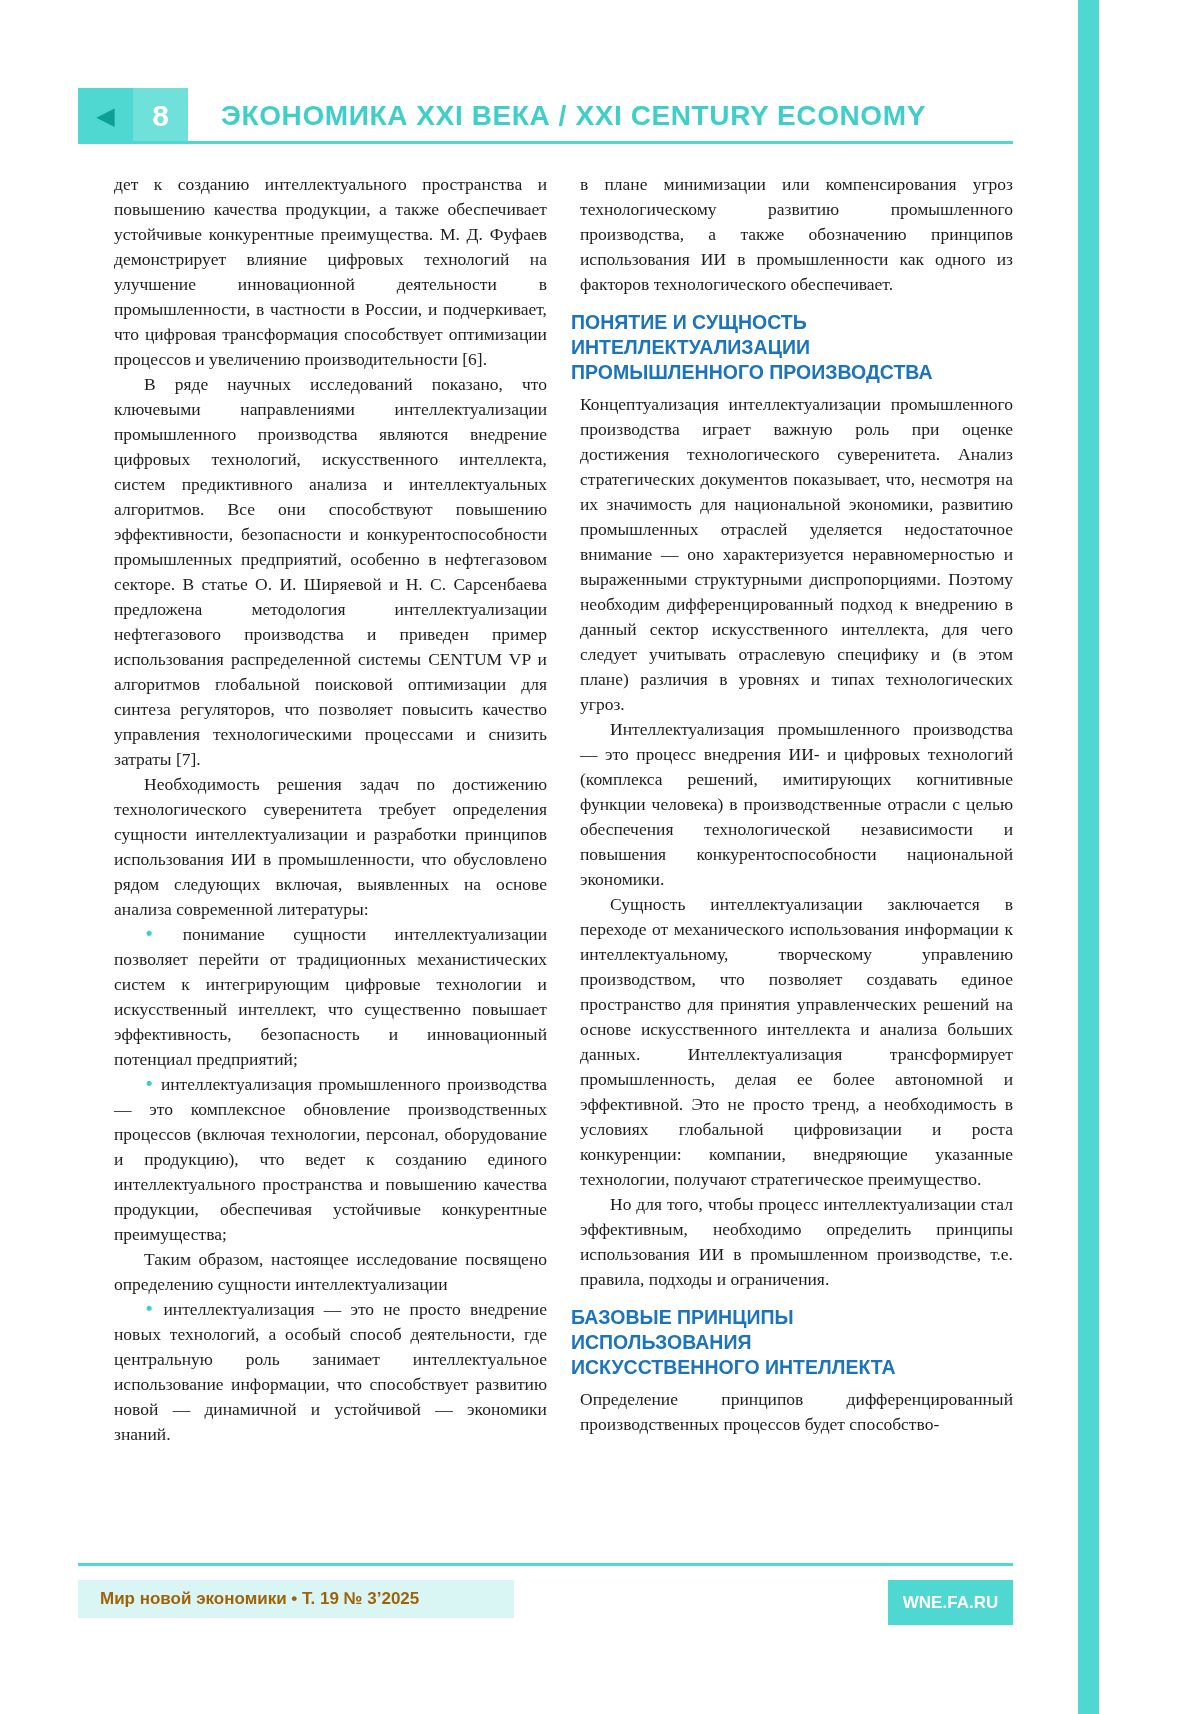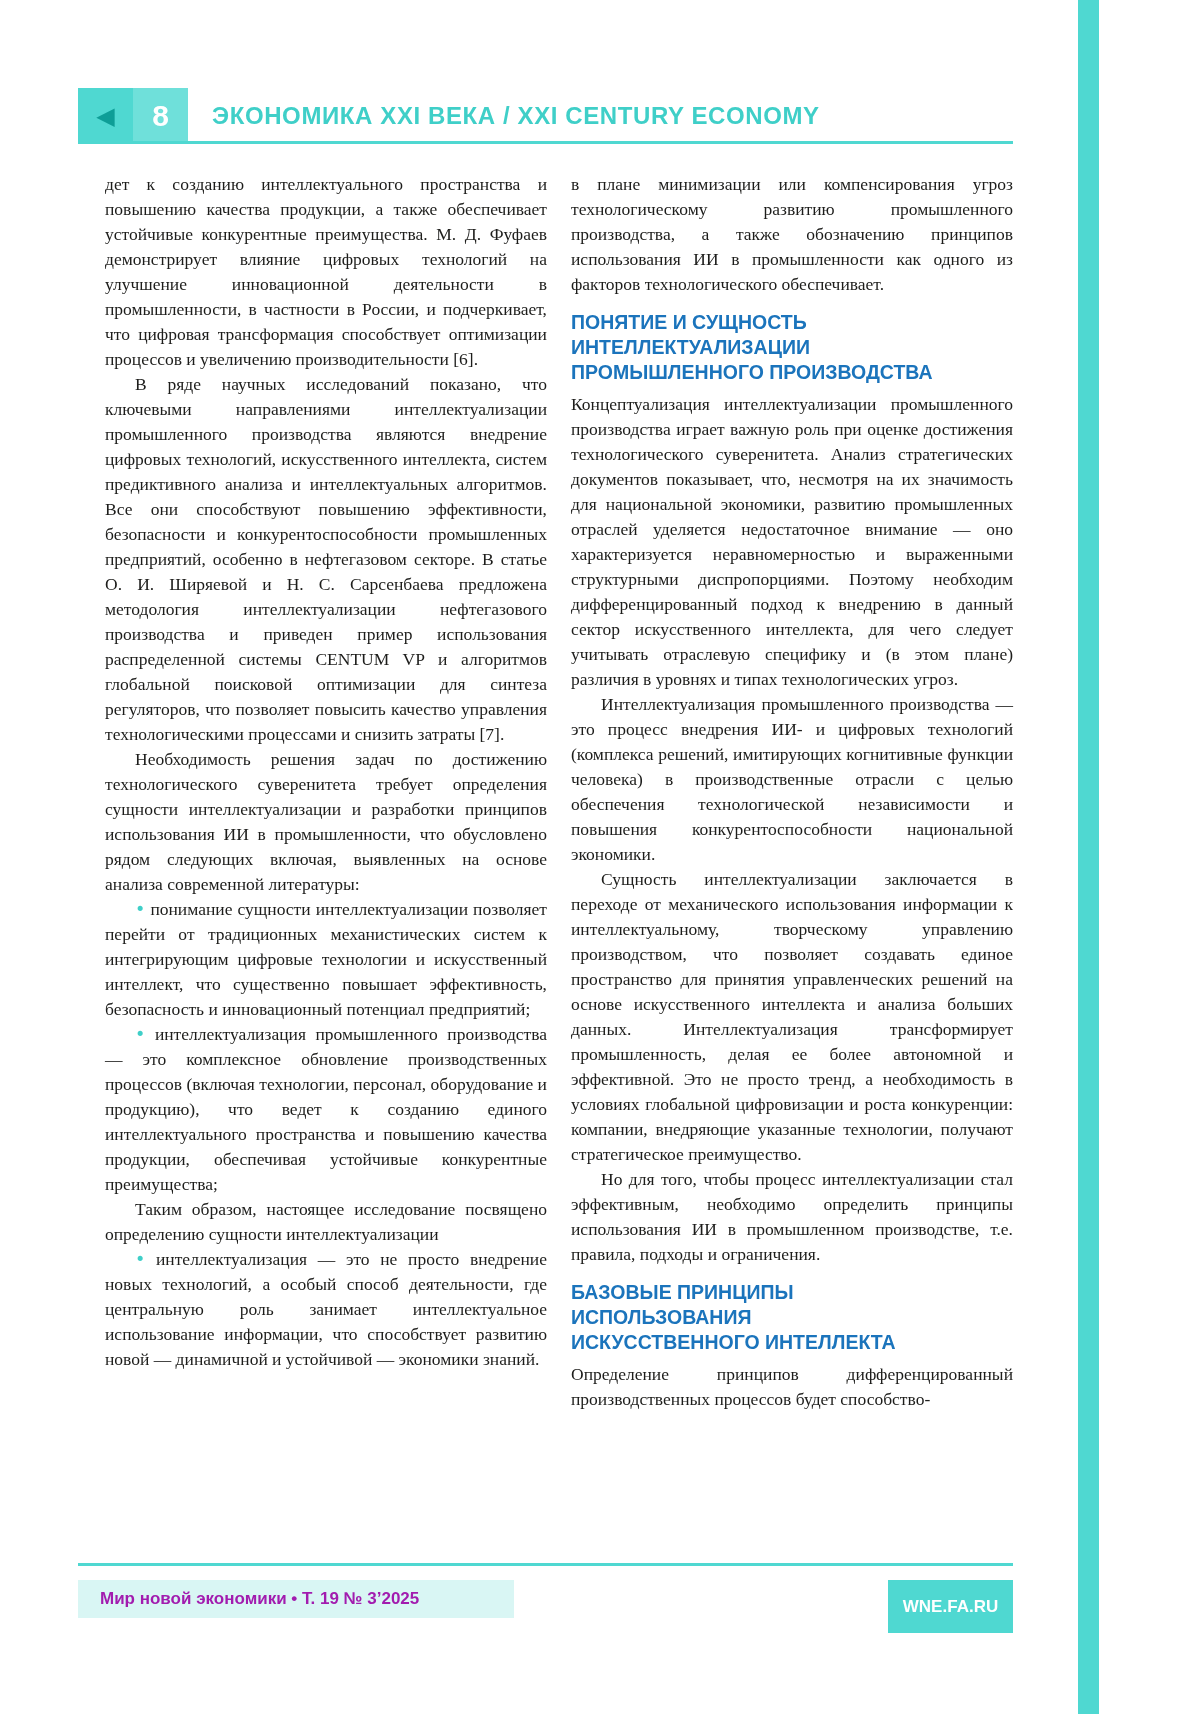--- a/index.html
+++ b/index.html
@@ -18,48 +18,48 @@
   .page-header{
     position:absolute; left:78px; top:88px; width:935px; height:55px;
     display:flex; align-items:stretch;
   }
   .sq{ width:55px; height:55px; display:flex; align-items:center; justify-content:center; flex:0 0 auto; }
   .back-sq{ background:var(--teal); }
   .back-glyph{ color:var(--teal-dark); font-size:24px; line-height:1; font-family:"DejaVu Sans",sans-serif; }
   .num-sq{ background:var(--teal-soft); }
   .num-sq span{ color:#ffffff; font-family:"Liberation Sans",sans-serif; font-weight:bold; font-size:30px; }
   .header-title{
-    align-self:center; margin-left:24px; font-family:"Liberation Sans",sans-serif;
-    font-weight:bold; font-size:24px; letter-spacing:0.6px; color:var(--teal-text);text-align:center;
+    align-self:center; margin-left:33px; font-family:"Liberation Sans",sans-serif;
+    font-weight:bold; font-size:28px; letter-spacing:0.6px; color:var(--teal-text);text-align:center;
   }
   .rule{ position:absolute; left:78px; width:935px; height:3px; background:var(--teal); }
   .rule-top{ top:141px; }
   .rule-bottom{ top:1563px; }
   .columns{
     position:absolute; left:105px; top:172px; width:908px; display:flex; gap:24px;
   }
   .col{
     width:442px; flex:0 0 442px; font-size:17.5px; line-height:25px;
     text-align:justify; hyphens:auto; -webkit-hyphens:auto;
   }
-  .blk{ text-align:justify; }
+  .blk{ text-align:justify;margin-left:9px; }
   .blk.p-indent, .blk.bullet{ text-indent:30px; }
   .dot{ color:var(--teal-text); font-family:"DejaVu Sans",sans-serif; }
   h2.heading{
     font-family:"Liberation Sans",sans-serif; color:var(--blue); font-weight:bold;
     font-size:19.5px; line-height:25px; text-align:left; white-space:pre-line;
     margin:13px 0 7px; text-indent:0;
   }
   .footer-left{
     position:absolute; left:78px; top:1580px; width:436px; height:38px;
     background:var(--teal-light); display:flex; align-items:center; padding-left:22px;
-    font-family:"Liberation Sans",sans-serif; font-weight:bold; font-size:17px; color:#a21caf;
+    font-family:"Liberation Sans",sans-serif; font-weight:bold; font-size:17px; color:#a16207;
   }
   .footer-right{
-    position:absolute; left:888px; top:1580px; width:125px; height:53px;
+    position:absolute; left:888px; top:1580px; width:125px; height:45px;
     background:var(--teal); display:flex; align-items:center; justify-content:center;
     font-family:"Liberation Sans",sans-serif; font-weight:bold; font-size:17px; color:#ffffff;
   }
 </style>
 </head>
 <body>
 
 <div class="page">
 
   <div class="side-accent"></div>

